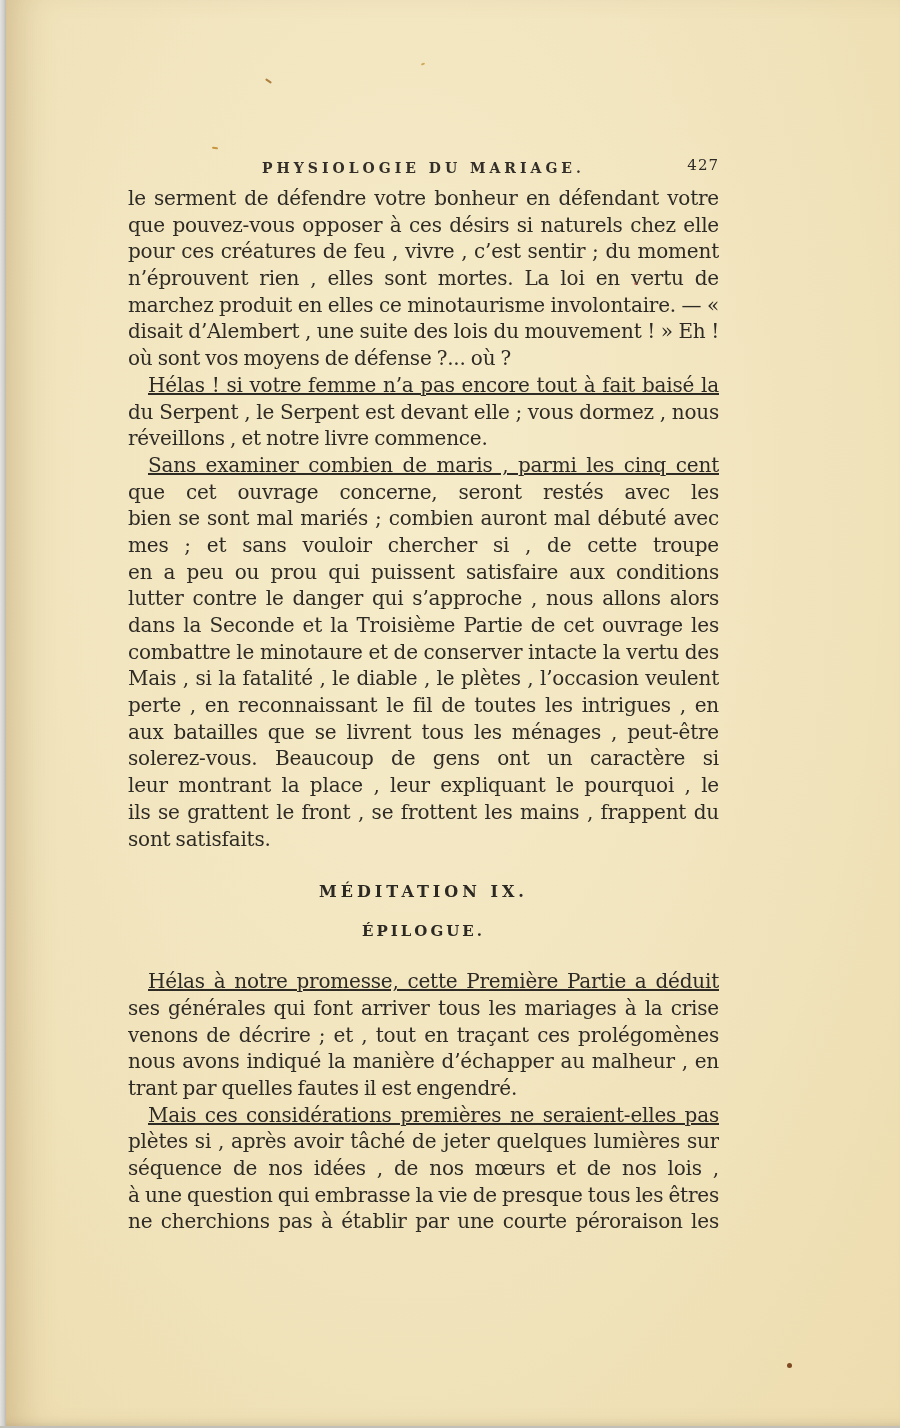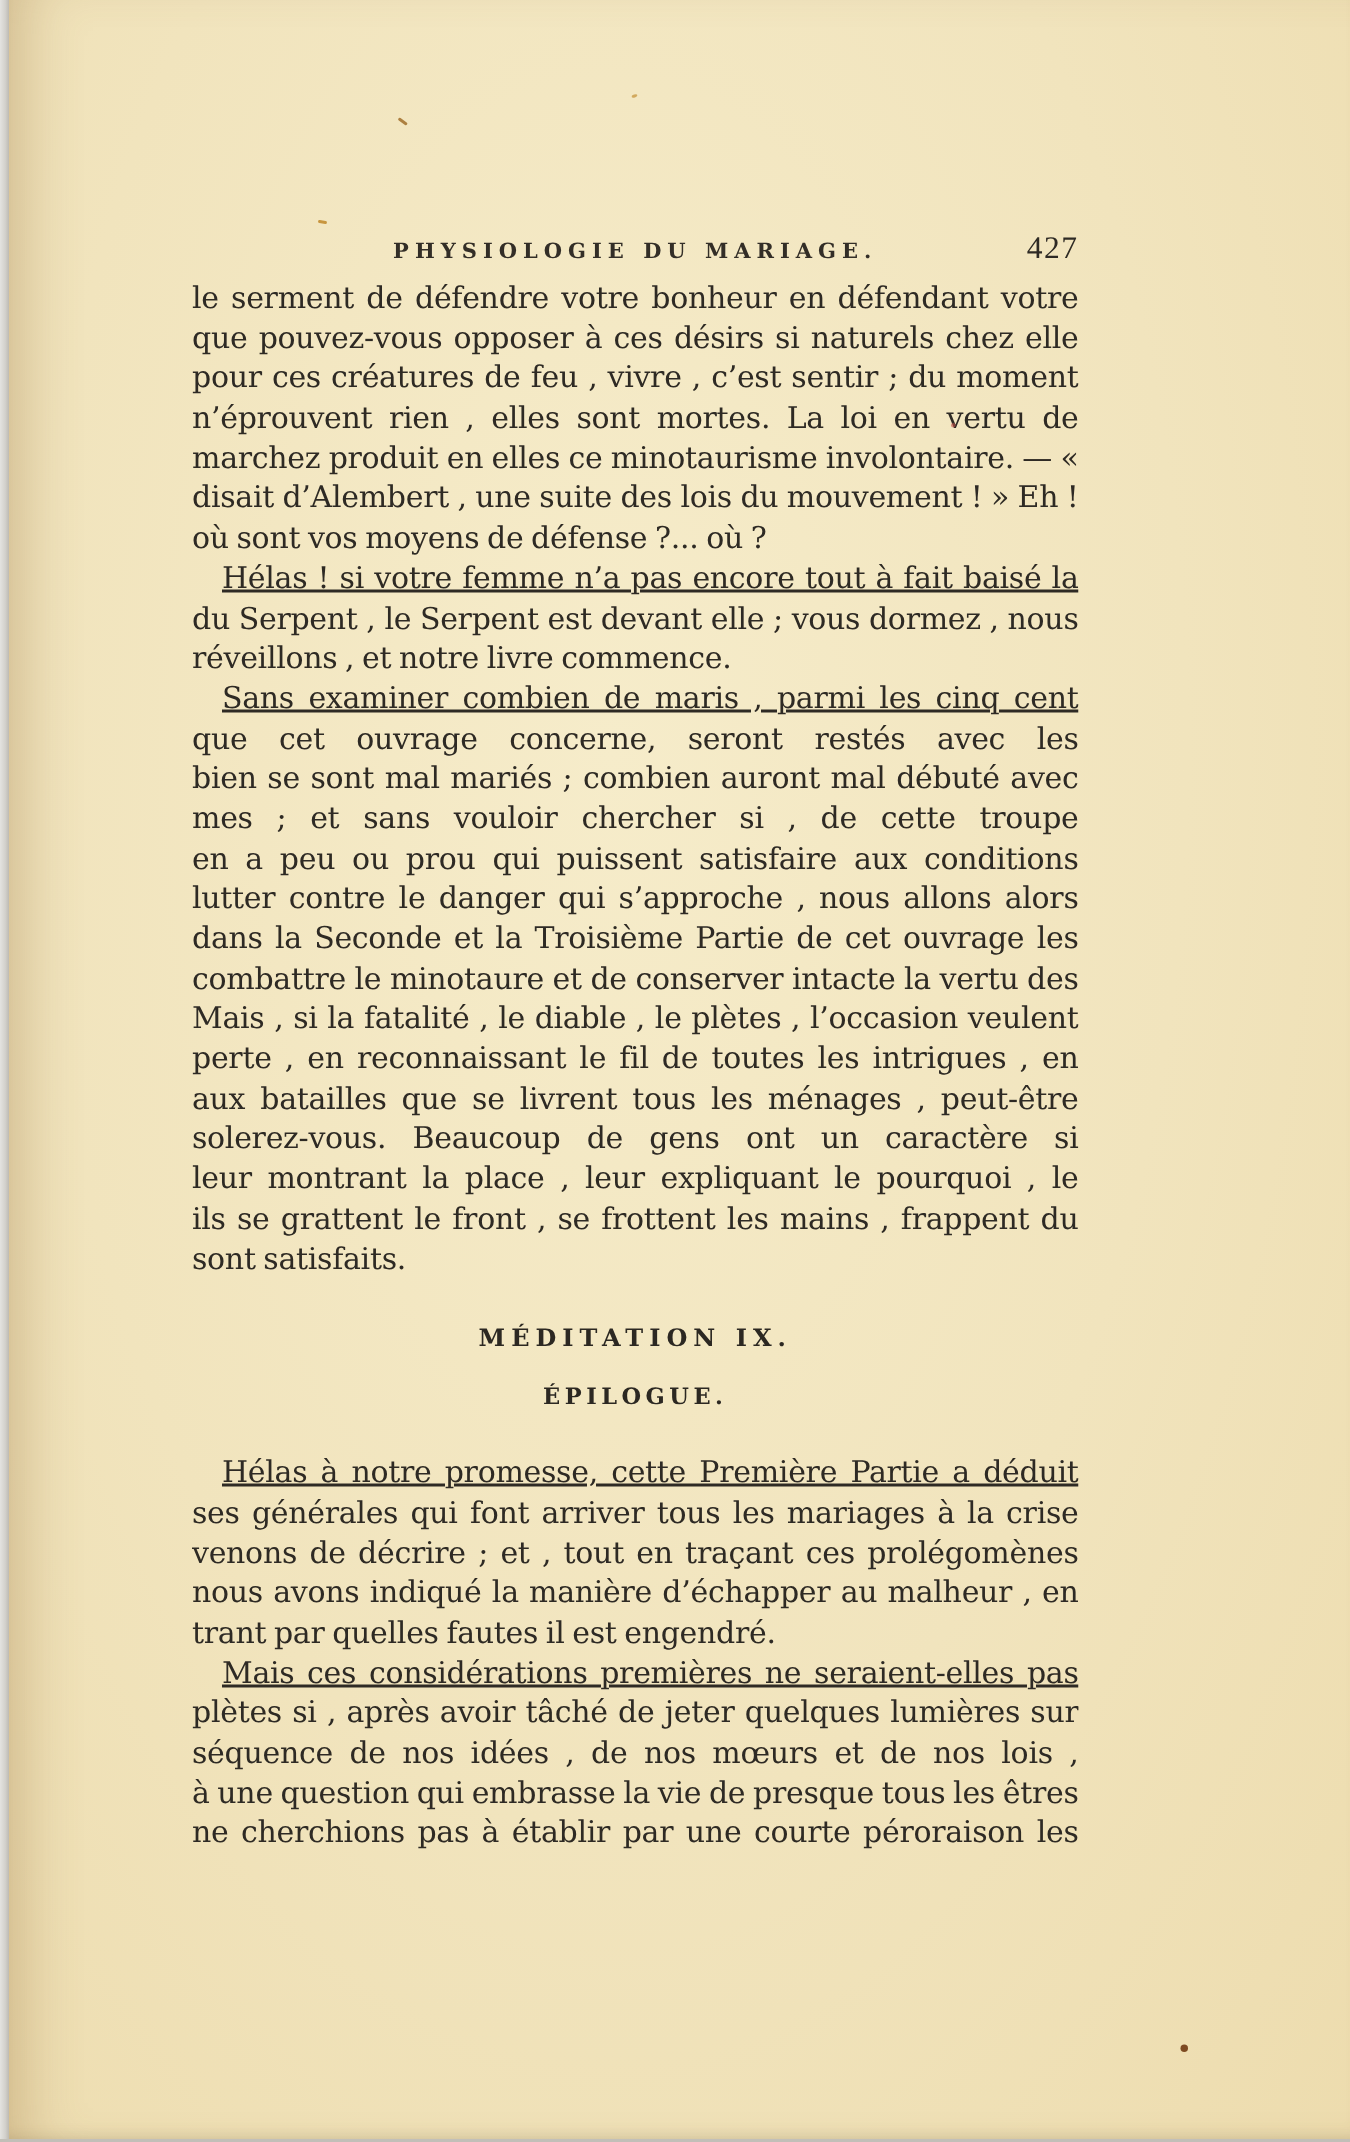--- a/index.html
+++ b/index.html
@@ -52,25 +52,24 @@
     font-weight: 700;
     font-size: 14px;
     letter-spacing: 4px;
     line-height: 24px;
     color: #332e27;
   }
   .page-number {
     position: absolute;
     right: 0;
     top: -3px;
-    font-size: 21px;
+    font-size: 15px;
     line-height: 24px;
     letter-spacing: 1px;
     color: #2e2a24;
-    font-family: Liberation Serif, serif;
   }
   .paragraph { margin: 0; }
   .line {
     height: 26.7px;
     line-height: 26.7px;
     font-size: 20px;
     letter-spacing: -0.2px;
     word-spacing: -1px;
     text-align: justify;
     text-align-last: justify;

